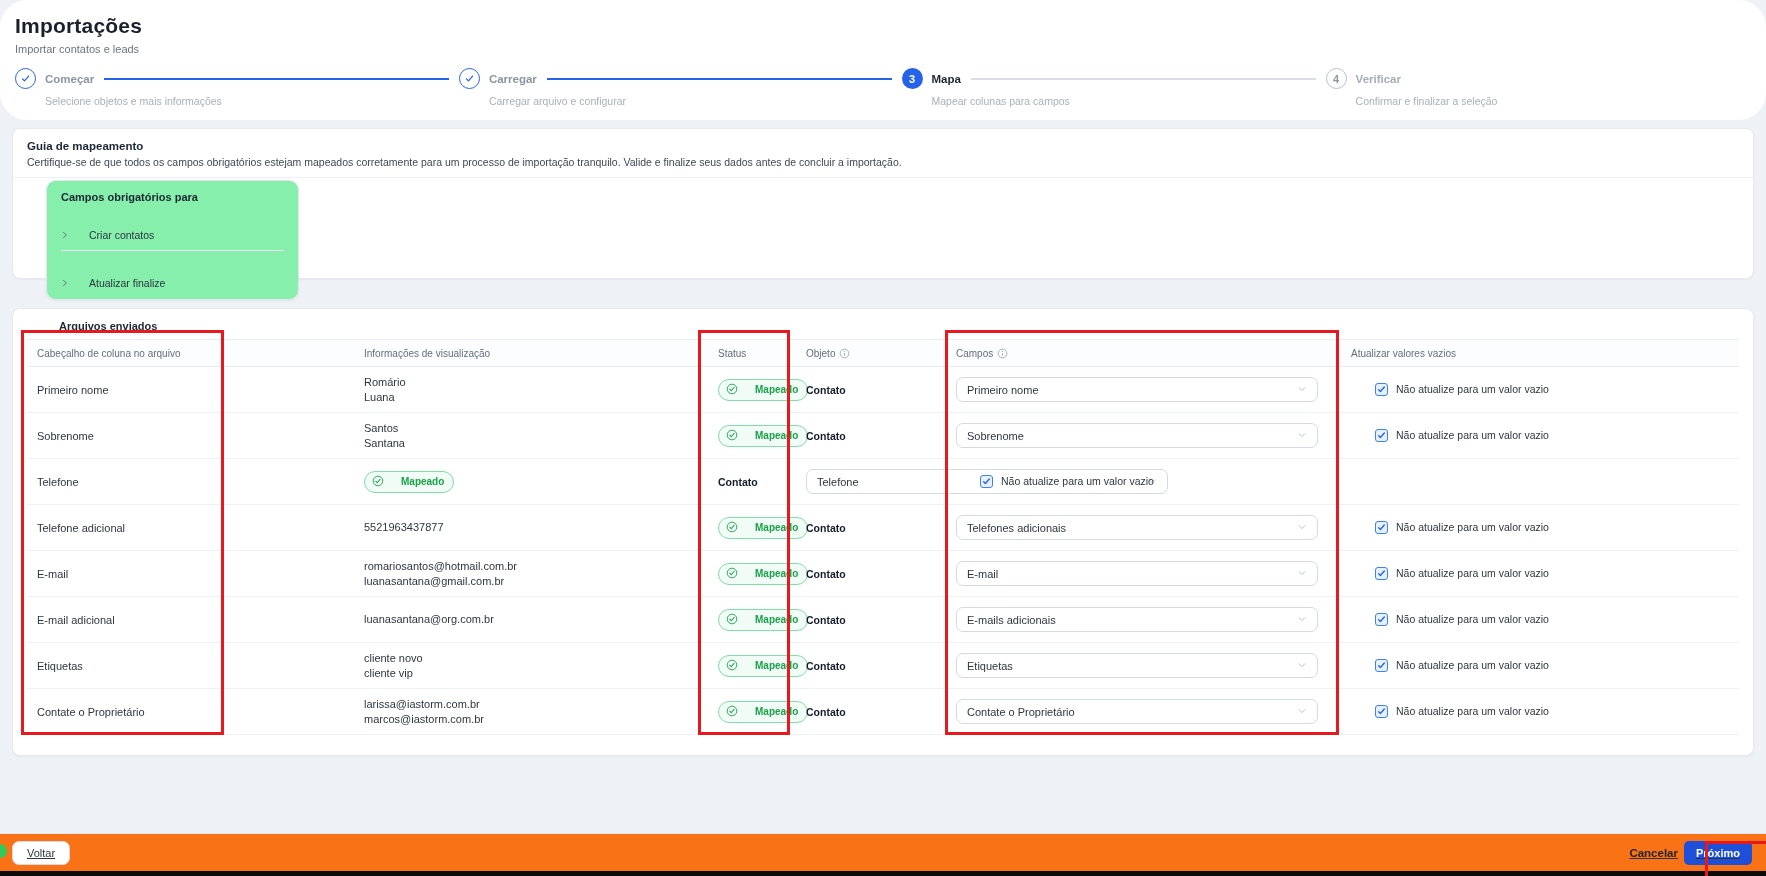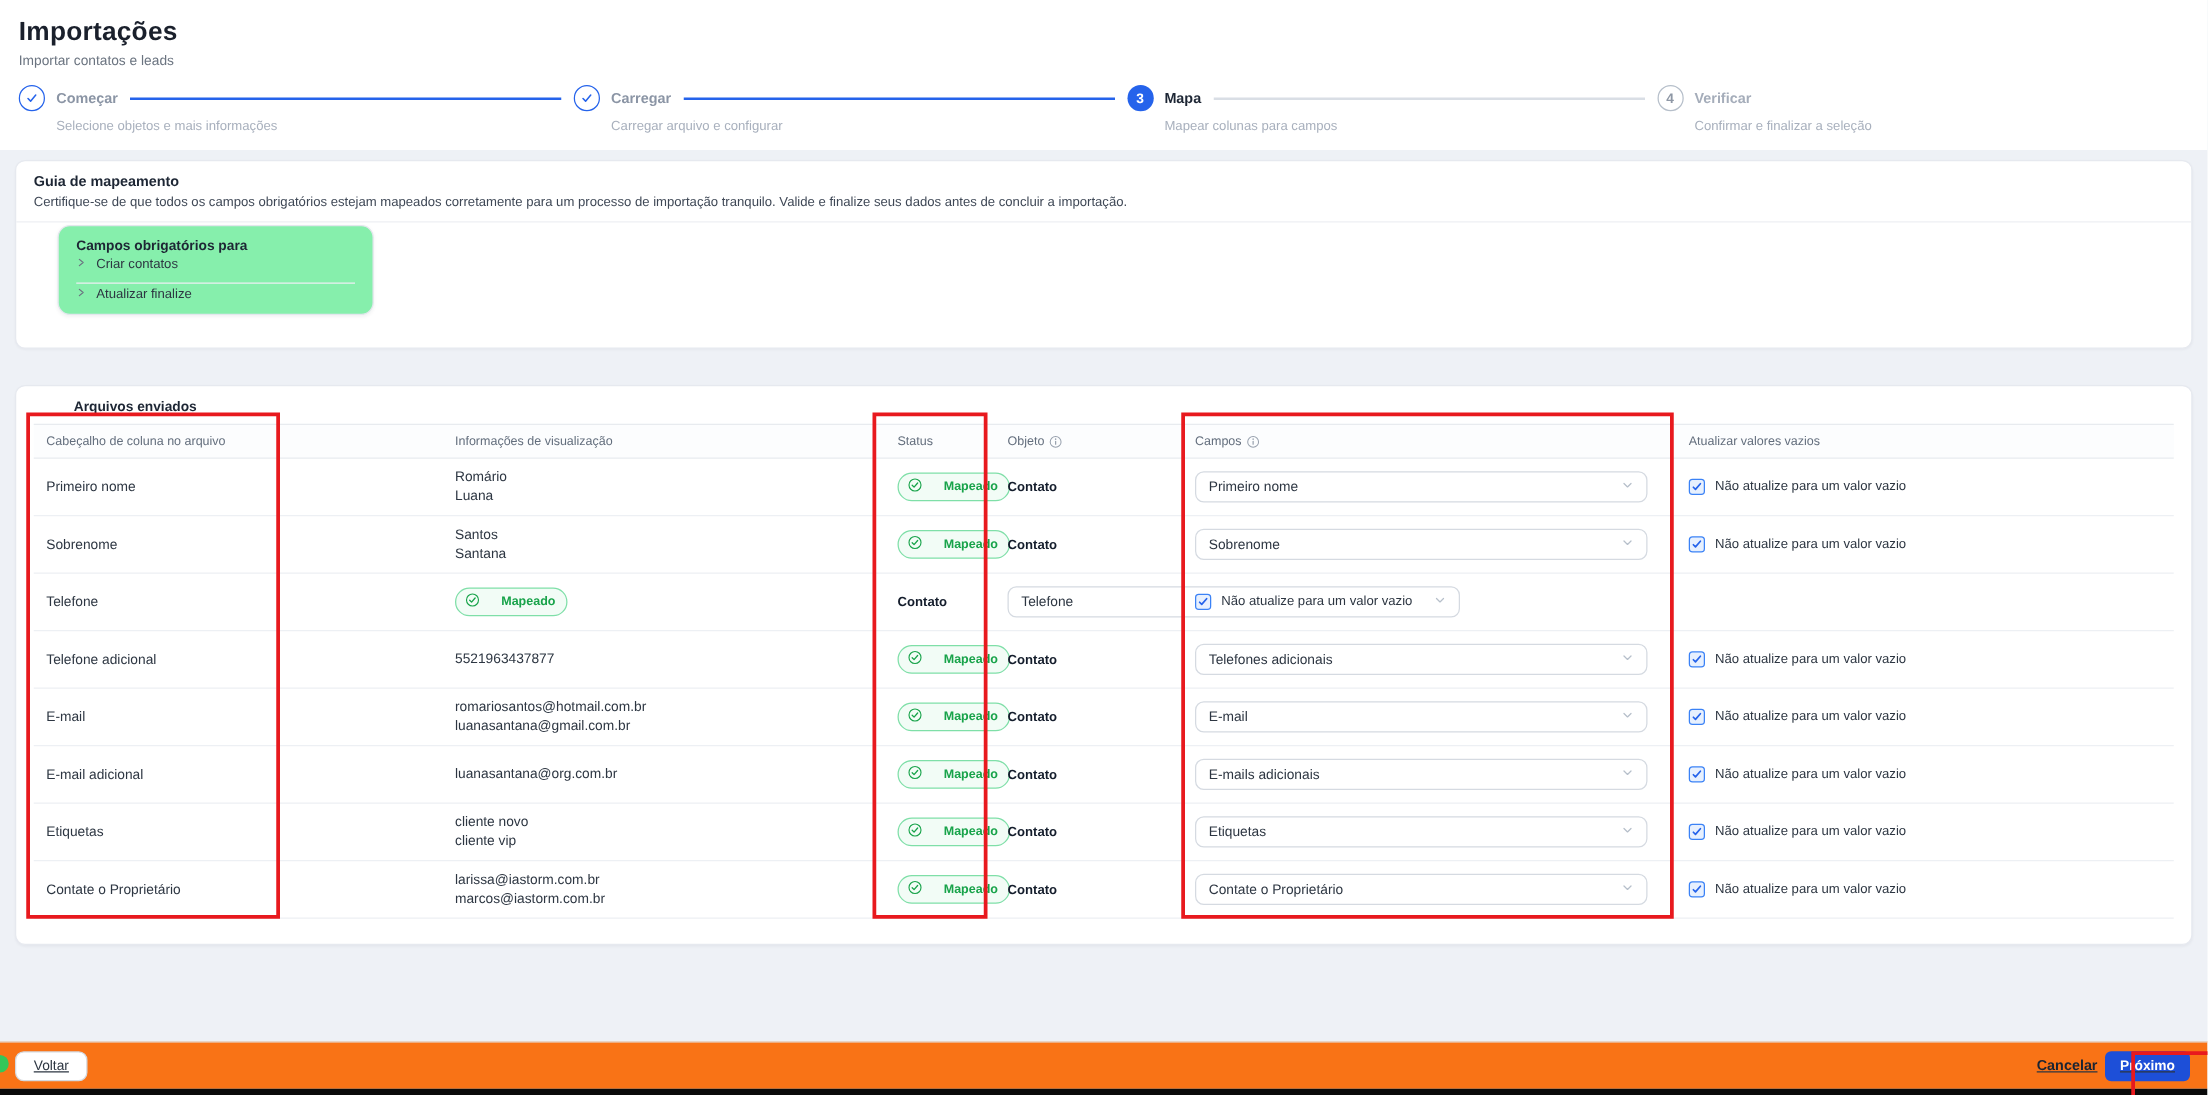--- a/index.html
+++ b/index.html
@@ -2,21 +2,21 @@
 <html><head>
 <meta charset="utf-8">
 <style>
   html,body { margin:0; padding:0; }
   .screen {
     position:relative; width:1766px; height:876px; overflow:hidden;
     background:#eef1f6; font-family:"Liberation Sans", sans-serif; color:#2d3642;
     -webkit-font-smoothing:antialiased;
   }
   
-  .top-band { position:absolute; left:0; top:0; width:100%; height:120px; background:#ffffff; }
+  .top-band { position:absolute; left:0; top:0; width:100%; height:120px; background:#ffffff;border-radius:27px; }
   .page-title { margin:0; padding:14px 0 0 15px; font-size:21px; font-weight:700; color:#1a202c; letter-spacing:.2px; }
   .page-subtitle { padding:5px 0 0 15px; font-size:11px; color:#6b7480; }
   
   .stepper { position:absolute; left:15px; top:68px; width:1386px; display:flex; align-items:flex-start; }
   .step { position:relative; flex:0 0 auto; }
   .step-head { display:flex; align-items:center; gap:9px; }
   .step-icon { width:21px; height:21px; border-radius:50%; box-sizing:border-box; display:flex; align-items:center; justify-content:center; flex:0 0 auto; }
   .step-icon.done { border:1.6px solid #2563eb; }
   .step-icon.active { background:#2563eb; color:#fff; font-size:11px; font-weight:700; }
   .step-icon.upcoming { border:1.4px solid #b6bfca; color:#8e97a5; font-size:11px; font-weight:600; }
@@ -29,37 +29,37 @@
   .connector.done { background:#2563eb; }
   .connector.upcoming { background:#d9dee5; }
   
   .card { position:absolute; left:12px; width:1742px; background:#fff; border:1px solid #e6e9ef; border-radius:8px; box-sizing:border-box; box-shadow:0 1px 2px rgba(20,30,50,.04); }
   .guide-card { top:128px; height:151px; }
   .guide-head { padding:11px 14px 9px 14px; border-bottom:1px solid #eef0f4; }
   .guide-title { font-size:11.5px; font-weight:700; color:#1d2634; }
   .guide-desc { margin-top:4px; font-size:10.5px; color:#3f4856; }
   .required-box { position:absolute; left:33px; top:51px; width:253px; box-sizing:border-box; background:#86efac; border:1px solid #e3e7ed; border-radius:10px; box-shadow:0 1px 3px rgba(20,30,50,.06); padding:10px 14px 10px 14px; }
   .required-title { font-size:11px; font-weight:700; color:#1d2634; }
-  .required-item { display:flex; align-items:center; gap:8px; margin-top:2px; font-size:10.5px; color:#2d3642; cursor:pointer; }
+  .required-item { display:flex; align-items:center; gap:20px; margin-top:26px; font-size:10.5px; color:#2d3642; cursor:pointer; }
   .required-divider { height:1px; background:#edf0f4; margin:9px 0 0 0; }
   
   .files-card { top:308px; height:448px; }
   .files-title { padding:11px 14px 0 14px; font-size:11px; font-weight:700; color:#1d2634;margin-left:32px; }
   .table { position:absolute; left:14px; right:14px; top:30px; }
   .thead, .tr { display:grid; grid-template-columns:327px 354px 88px 150px 395px 1fr; align-items:center; }
   .thead { height:26px; border-top:1px solid #e8ebef; border-bottom:1px solid #e8ebef; background:#fcfdfe; }
   .th { padding:0 10px; font-size:10px; color:#636e7d; display:flex; align-items:center; gap:4px; }
   .tr { min-height:45px; border-bottom:1px solid #edf0f4; }
   .td { padding:0 10px; font-size:11px; color:#2d3642; }
   .preview { line-height:15px; }
   .obj { font-weight:700; font-size:10.5px; color:#141d2c; }
   .badge { display:inline-flex; align-items:center; gap:17px; padding:3px 9px 3px 7px; border:1px solid #7fdfa8; border-radius:999px; background:#f2fcf6; color:#18a34a; font-size:10px; font-weight:600; }
   .dropdown { width:362px; height:25px; box-sizing:border-box; border:1px solid #d5dae1; border-radius:7px; background:#fff; display:flex; align-items:center; justify-content:space-between; padding:0 10px; cursor:pointer; }
   .dd-text { font-size:11px; color:#2d3642; }
-  .cb-wrap { display:inline-flex; align-items:flex-start; gap:8px; cursor:pointer; }
+  .cb-wrap { display:inline-flex; align-items:flex-start; gap:8px; cursor:pointer;margin-left:24px; }
   .cb { width:13px; height:13px; box-sizing:border-box; border:1.4px solid #3b82f6; border-radius:3px; background:#e7f0fe; display:flex; align-items:center; justify-content:center; }
   .cb-label { font-size:10.5px; color:#2d3642; }
   .info-icon { display:inline-flex; }
   
   .footer { position:absolute; left:0; bottom:5px; width:100%; height:38px; background:#f97316; border-top:1px solid #e4e7ec; box-sizing:border-box; display:flex; align-items:center; justify-content:space-between; padding:0 14px 0 12px;text-decoration:underline; }
   .btn-secondary { font-family:inherit; font-size:11px; color:#2d3642; background:#fff; border:1px solid #d4d9e0; border-radius:7px; padding:5px 14px; cursor:pointer; }
   .footer-right { display:flex; align-items:center; gap:4px; }
   .btn-ghost { font-family:inherit; font-size:11.5px; font-weight:600; color:#1a2433; background:transparent; border:none; cursor:pointer; padding:4px 2px; }
   .btn-primary { font-family:inherit; font-size:11px; font-weight:700; color:#fff; background:#1d4fd8; border:none; border-radius:5px; padding:6px 12px; cursor:pointer; }
   .chat-dot { position:absolute; left:-7px; top:10px; width:14px; height:14px; border-radius:50%; background:#34c759; }

